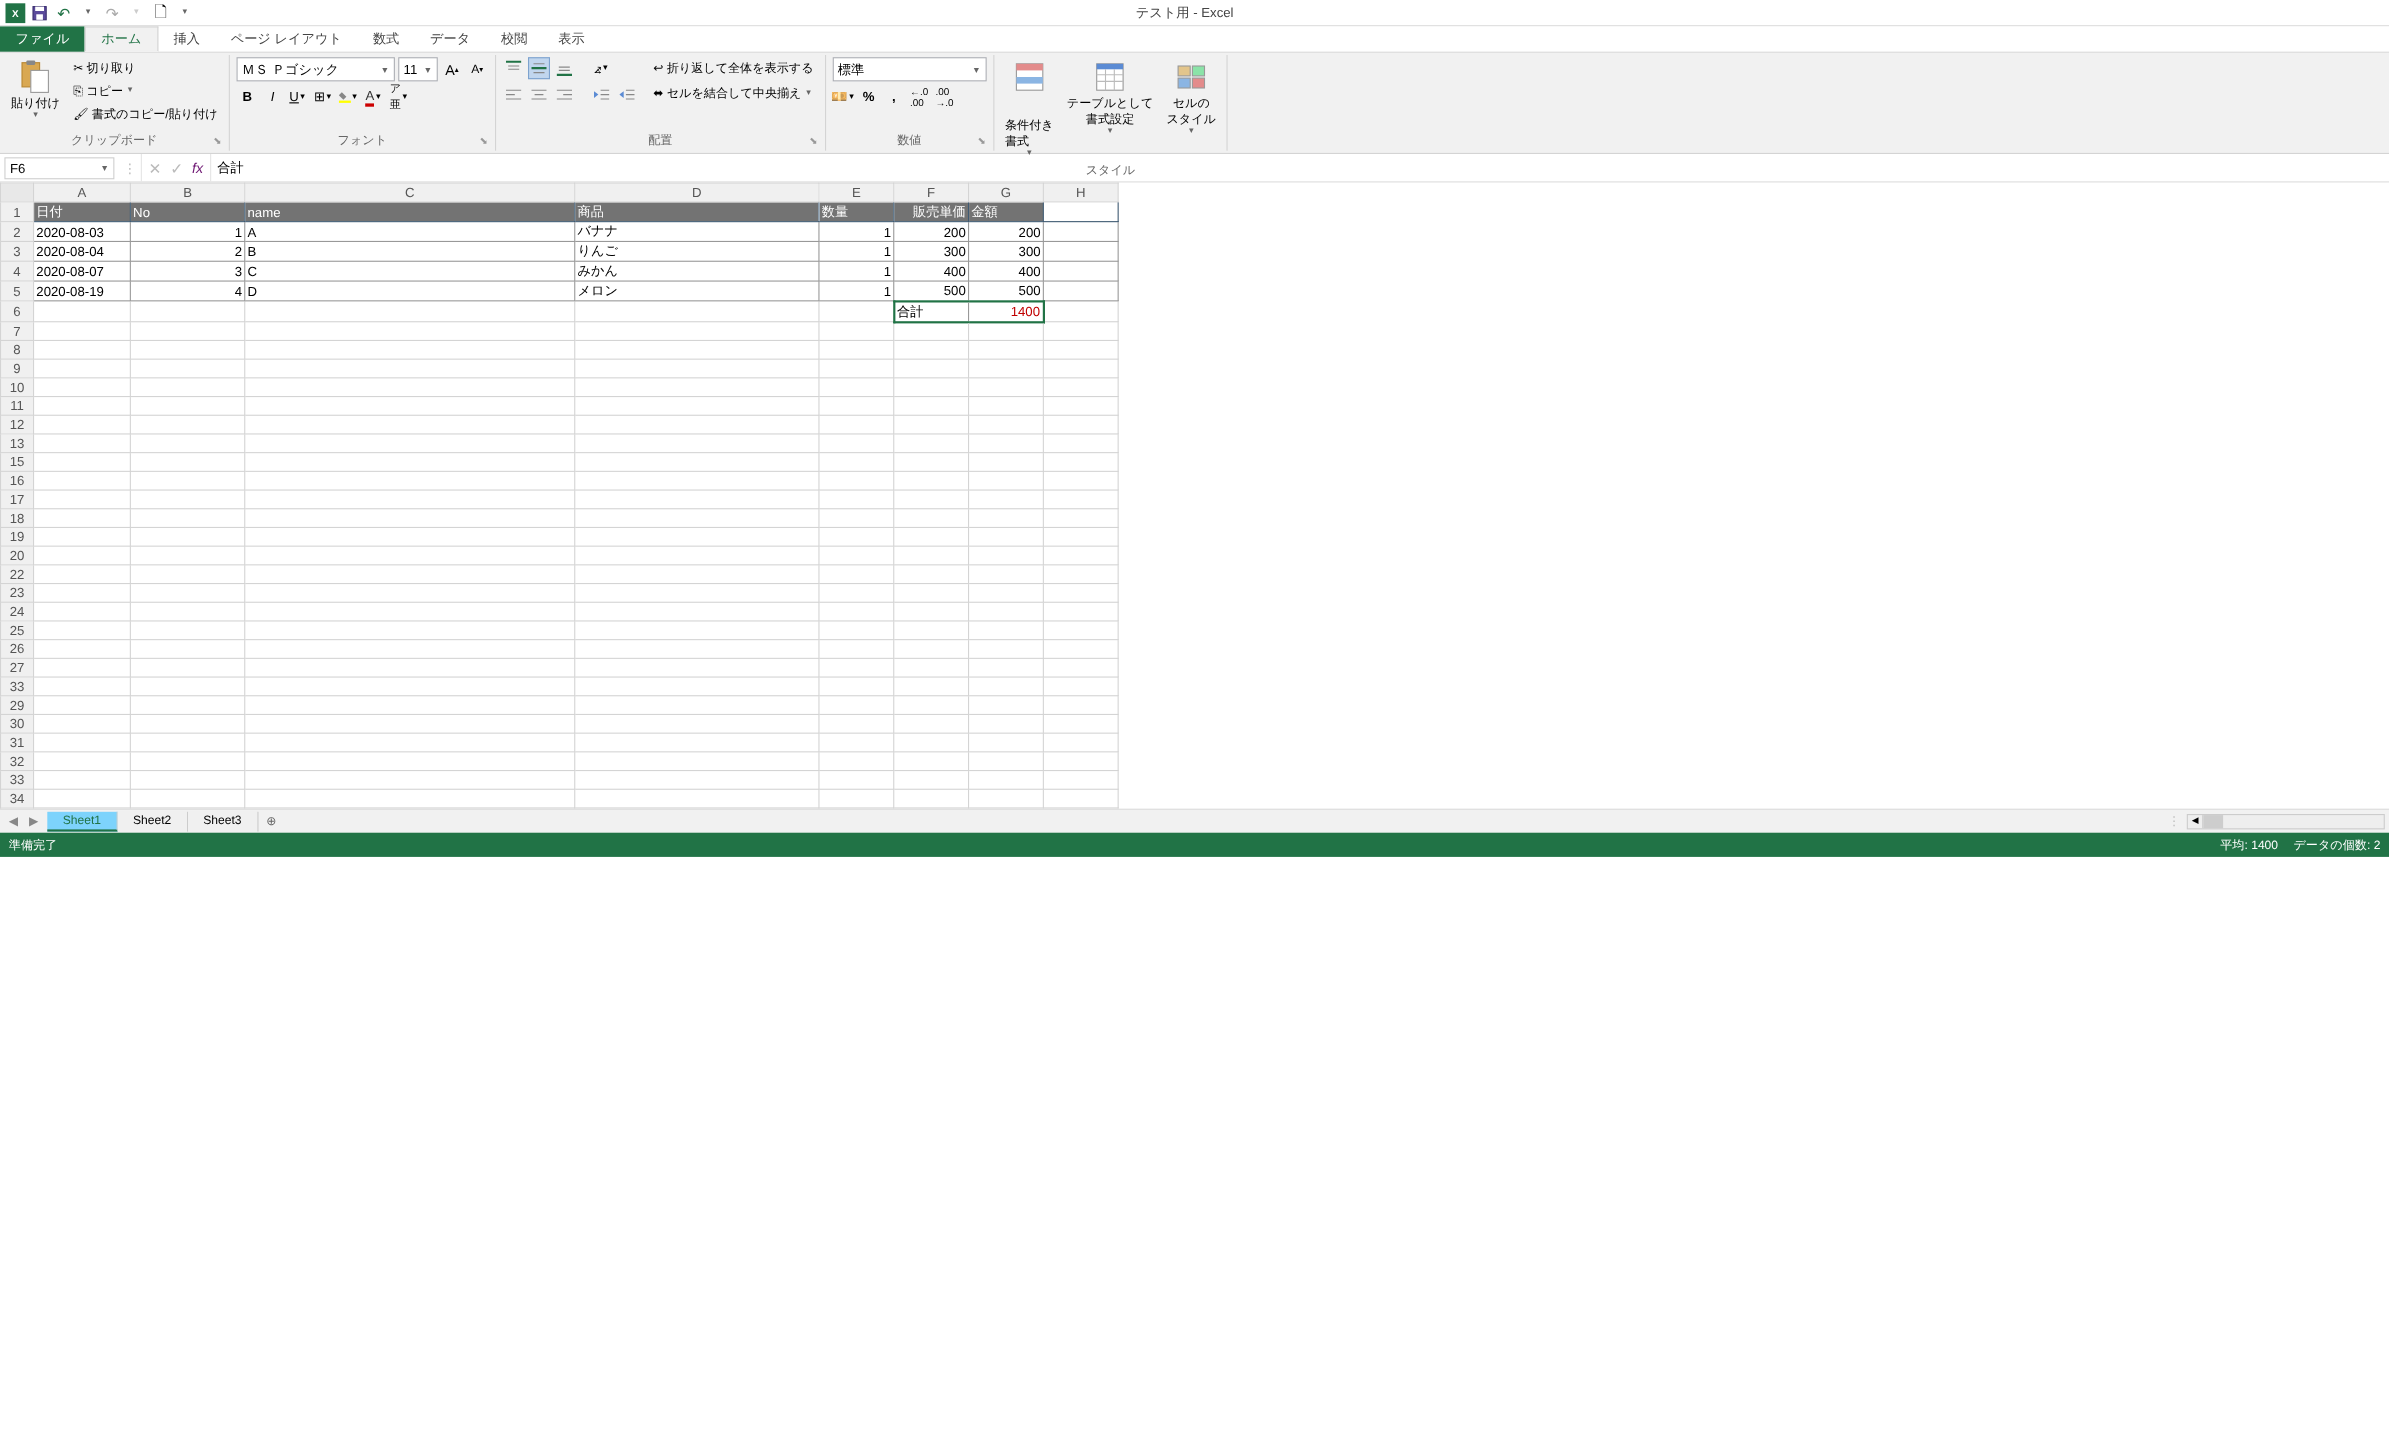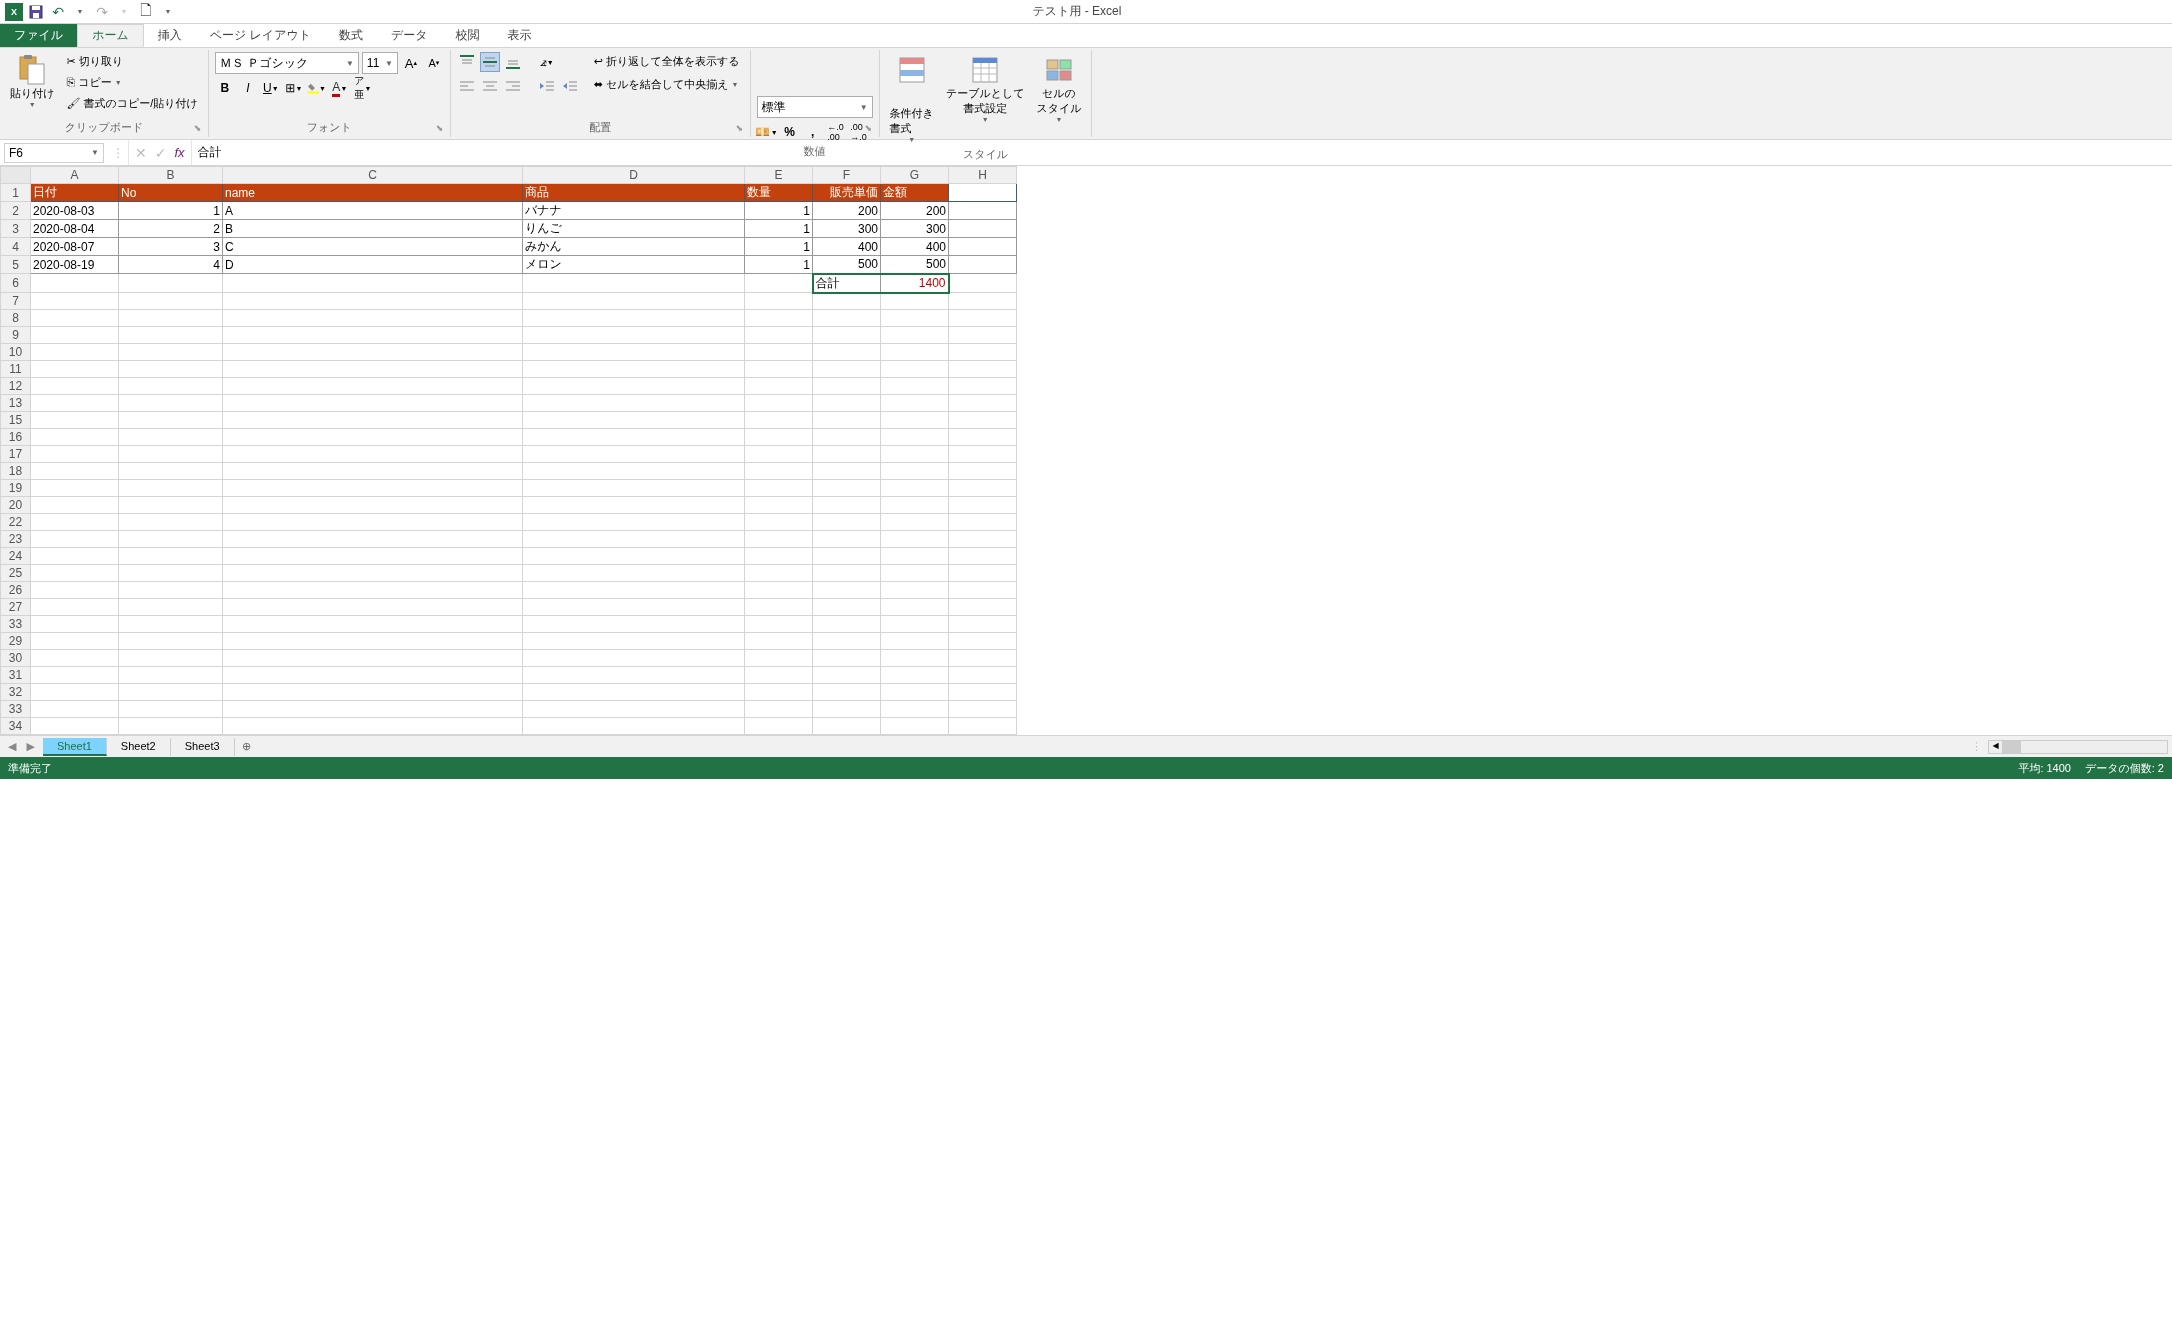--- a/index.html
+++ b/index.html
@@ -44,21 +44,21 @@
 .formula-input { flex: 1; padding: 0 6px; font-size: 12px; height: 100%; display: flex; align-items: center; border-left: 1px solid #e5e5e5; }
 
 
 .grid-wrap { position: relative; background: #fff; }
 .grid { border-collapse: collapse; table-layout: fixed; }
 .grid th, .grid td { border: 1px solid #d4d4d4; font-size: 12px; height: 17px; overflow: hidden; white-space: nowrap; }
 .grid th { background: #f0f0f0; color: #555; font-weight: normal; text-align: center; }
 .grid th.row-h { width: 30px; text-align: center; }
 .grid th.sel-all { background: #e8e8e8; }
 .grid td { padding: 0 2px; }
-.hdr-row td { background: #c2410c; color: #fff; border-color: #3f5a72; }
+.hdr-row td { background: #737373; color: #fff; border-color: #3f5a72; }
 .data-row td { border-color: #999; }
 .num { text-align: right; }
 .total-label { text-align: left; }
 .total-val { color: #c00000; text-align: right; }
 
 
 .sheet-bar { height: 22px; display: flex; align-items: center; border-top: 1px solid #d4d4d4; background: #f1f1f1; font-size: 11px; }
 .sheet-nav { display: flex; padding: 0 8px; gap: 10px; color: #888; }
 .sheet-nav span { cursor: pointer; }
 .sheet-tabs { display: flex; align-items: stretch; }
@@ -278,21 +278,21 @@
         </div>
       </div>
     </div>
     <div class="group-label">配置</div>
     <div class="group-launcher">⬊</div>
   </div>
 
   <div class="group">
     <div class="group-body">
       <div class="col" style="gap:4px;">
-        <div class="sel" style="width:116px;margin-top:44px;">
+        <div class="sel" style="width:140px;">
           <span>標準</span>
             <span class="drop">▼</span>
         </div>
         <div class="row">
           <div class="icon-sq">💴<span style="font-size:7px;">▼</span></div>
           <div class="icon-sq">
               <b>%</b>
             </div>
           <div class="icon-sq">
               <b>,</b>

